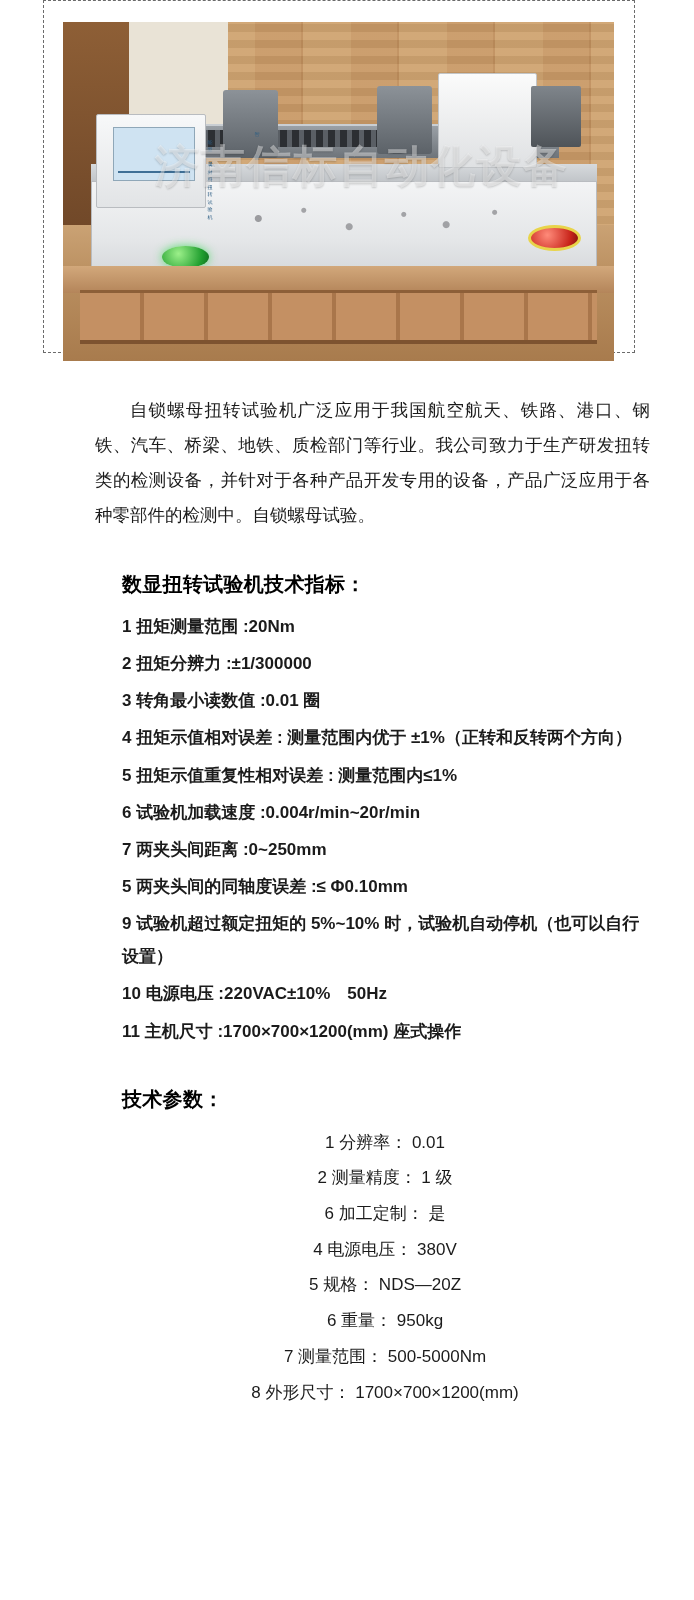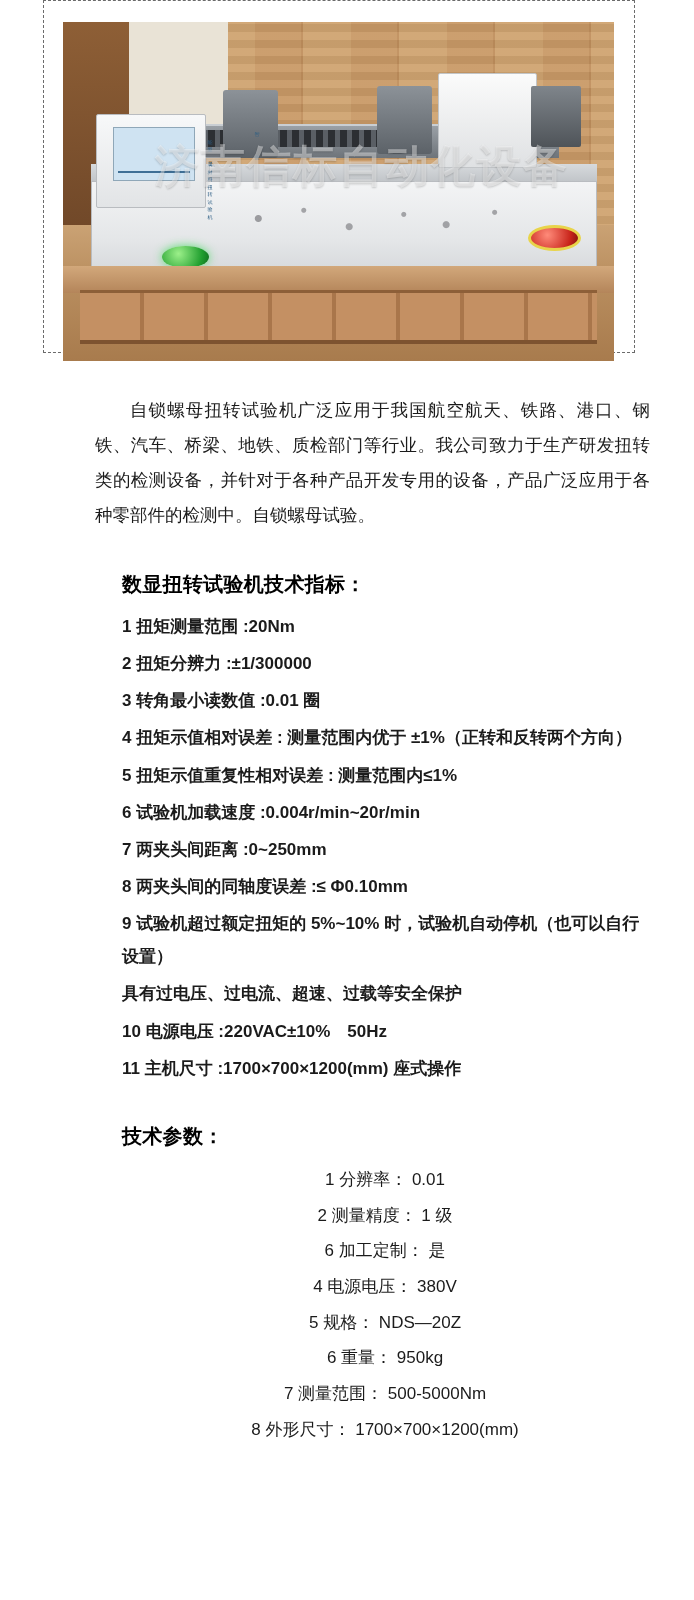--- a/index.html
+++ b/index.html
@@ -278,23 +278,22 @@
   <div class="specs">
     <h2 class="section">数显扭转试验机技术指标：</h2>
     <ul class="speclist">
       <li>1 扭矩测量范围 :20Nm</li>
       <li>2 扭矩分辨力 :±1/300000</li>
       <li>3 转角最小读数值 :0.01 圈</li>
       <li>4 扭矩示值相对误差 : 测量范围内优于 ±1%（正转和反转两个方向）</li>
       <li>5 扭矩示值重复性相对误差 : 测量范围内≤1%</li>
       <li>6 试验机加载速度 :0.004r/min~20r/min</li>
       <li>7 两夹头间距离 :0~250mm</li>
-      <li>8 两夹头间的同轴度误差 :≤ Φ0.10mm</li>
+      <li>5 两夹头间的同轴度误差 :≤ Φ0.10mm</li>
       <li>9 试验机超过额定扭矩的 5%~10% 时，试验机自动停机（也可以自行设置）</li>
-      <li>具有过电压、过电流、超速、过载等安全保护</li>
       <li>10 电源电压 :220VAC±10%　50Hz</li>
       <li>11 主机尺寸 :1700×700×1200(mm) 座式操作</li>
     </ul>
   </div>
 
   <div class="params">
     <h2 class="section">技术参数：</h2>
     <ul class="paramlist">
       <li>1 分辨率： 0.01</li>
       <li>2 测量精度： 1 级</li>

